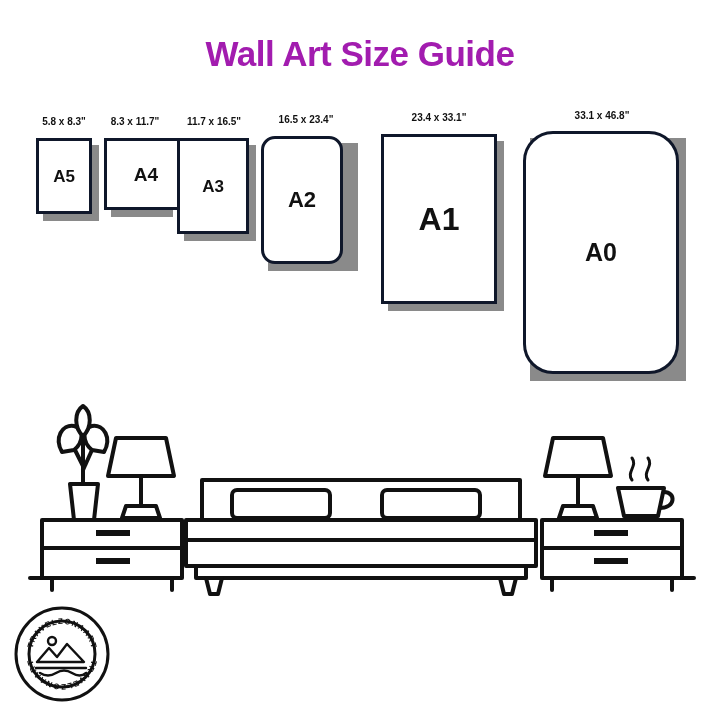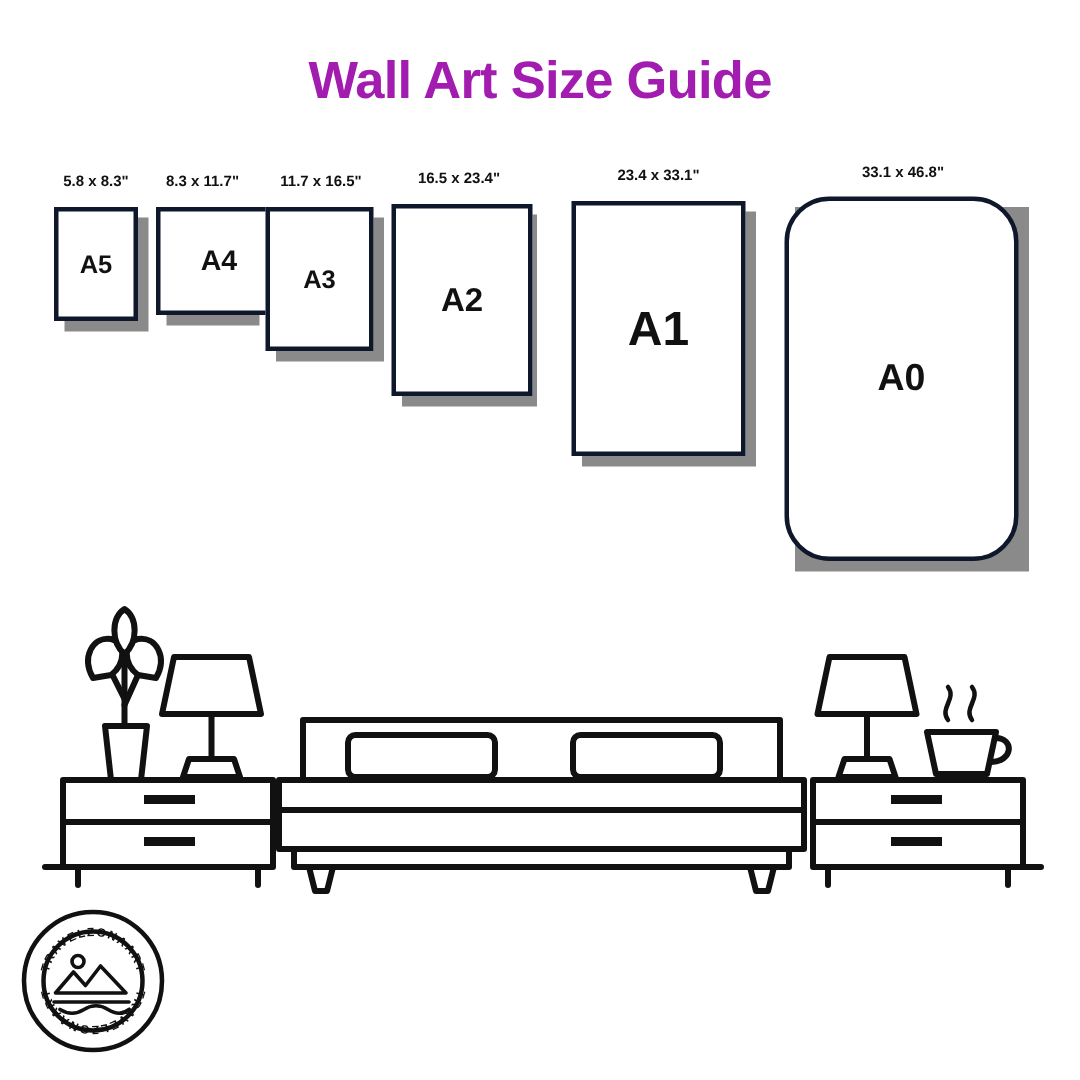--- a/index.html
+++ b/index.html
@@ -132,21 +132,21 @@
       <div class="frame-dim" style="left:-5px; top:-22px; width:84px;">11.7 x 16.5"</div>
       <div class="frame-shadow" style="width:72px; height:96px;"></div>
       <div class="frame-box" style="width:72px; height:96px;">
         <span class="frame-label" style="font-size:17px;">A3</span>
       </div>
     </div>
 
     <div class="frame-wrap" style="left:261px; top:136px; width:90px; height:128px;">
       <div class="frame-dim" style="left:-5px; top:-22px; width:100px;">16.5 x 23.4"</div>
       <div class="frame-shadow" style="width:90px; height:128px;"></div>
-      <div class="frame-box" style="width:94px; height:128px;">
+      <div class="frame-box" style="width:82px; height:128px;border-radius:14px;">
         <span class="frame-label" style="font-size:22px;">A2</span>
       </div>
     </div>
 
     <div class="frame-wrap" style="left:381px; top:134px; width:116px; height:170px;">
       <div class="frame-dim" style="left:-2px; top:-22px; width:120px;">23.4 x 33.1"</div>
       <div class="frame-shadow" style="width:116px; height:170px;"></div>
       <div class="frame-box" style="width:116px; height:170px;">
         <span class="frame-label" style="font-size:32px;">A1</span>
       </div>

